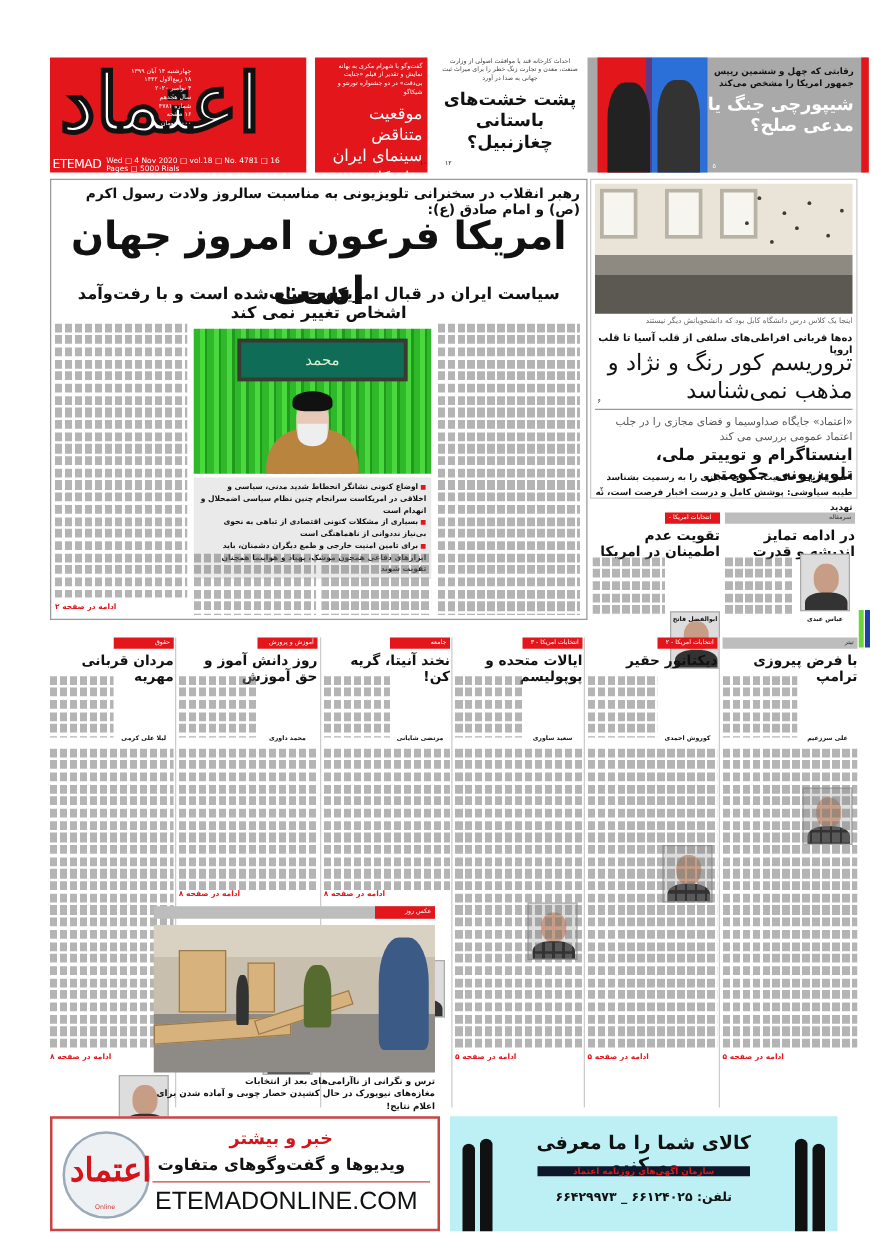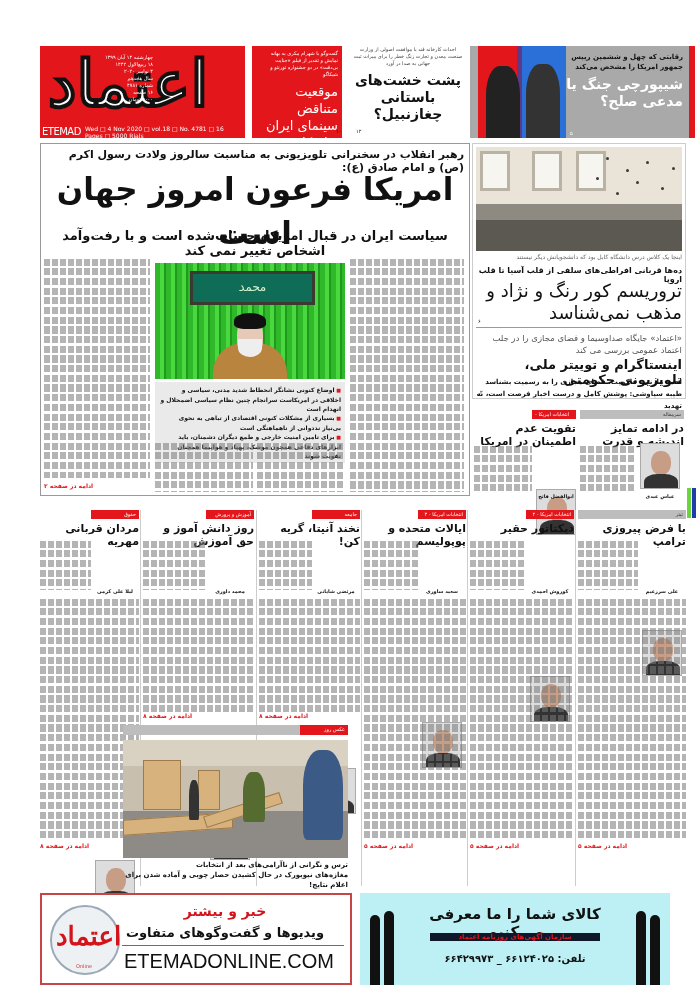--- a/index.html
+++ b/index.html
@@ -24,21 +24,21 @@
 .t3-text{position:absolute;right:6px;top:6px;width:120px}
 .t3-text .k{font-size:7px;font-weight:bold;line-height:10px;color:#111}
 .t3-text .h{font-size:14px;font-weight:bold;line-height:17px;color:#fff;margin-top:4px}
 .mainbox{left:40px;top:143px;width:430px;height:353px;border:1px solid #999}
 .kicker{top:148px;left:46px;width:418px;font-size:11px;font-weight:bold}
 .headline{top:167px;left:46px;width:418px;font-size:31px;font-weight:900;line-height:44px;text-align:center}
 .subhead{top:228px;left:46px;width:418px;font-size:13px;font-weight:bold;text-align:center}
 .col{font-size:4.5px;line-height:7.2px;color:#555;overflow:hidden;text-align:justify}
 .col .ln{display:block;height:7.2px;background:repeating-linear-gradient(90deg,#777 0 6px,transparent 6px 8px);opacity:.55;margin:2.5px 0}
 .photo1{left:155px;top:263px;width:190px;height:116px;background:repeating-linear-gradient(90deg,#2fb82a 0 5px,#49d93f 5px 9px,#1f9a1c 9px 11px)}
-.banner{position:absolute;left:35px;top:8px;width:125px;height:34px;background:#0f6d57;border:3px solid #3a3a30;color:#d8f0d0;font-size:12px;text-align:center;line-height:28px;font-family:Liberation Mono, monospace}
+.banner{position:absolute;left:35px;top:8px;width:136px;height:34px;background:#0f6d57;border:3px solid #3a3a30;color:#d8f0d0;font-size:12px;text-align:center;line-height:28px;font-family:Liberation Serif, serif}
 .person{position:absolute;left:58px;top:50px;width:74px;height:66px}
 .person .robe{position:absolute;left:0;bottom:0;width:74px;height:36px;background:#b8843e;border-radius:30px 30px 0 0}
 .person .face{position:absolute;left:24px;top:8px;width:26px;height:34px;background:#e7c9b7;border-radius:40%}
 .person .turban{position:absolute;left:21px;top:0;width:32px;height:16px;background:#111;border-radius:50% 50% 30% 30%}
 .person .beard{position:absolute;left:25px;top:26px;width:24px;height:18px;background:#eee;border-radius:0 0 50% 50%}
 .cap1{left:155px;top:382px;width:190px;background:#eaeaea;padding:3px 4px;font-size:6px;line-height:9px;font-weight:bold}
 .cap1 p:before{content:"■ ";color:#e3161b;font-size:5px}
 .cont{color:#e3161b;font-size:6px;font-weight:bold}
 .photo2{left:476px;top:147px;width:206px;height:104px;background:linear-gradient(180deg,#e9e3d8 0 55%,#8e8a82 55% 70%,#5c5953 70%)}
 .photo2 .win{position:absolute;top:4px;width:30px;height:40px;background:#f7f5ef;border:3px solid #b9b3a6}

